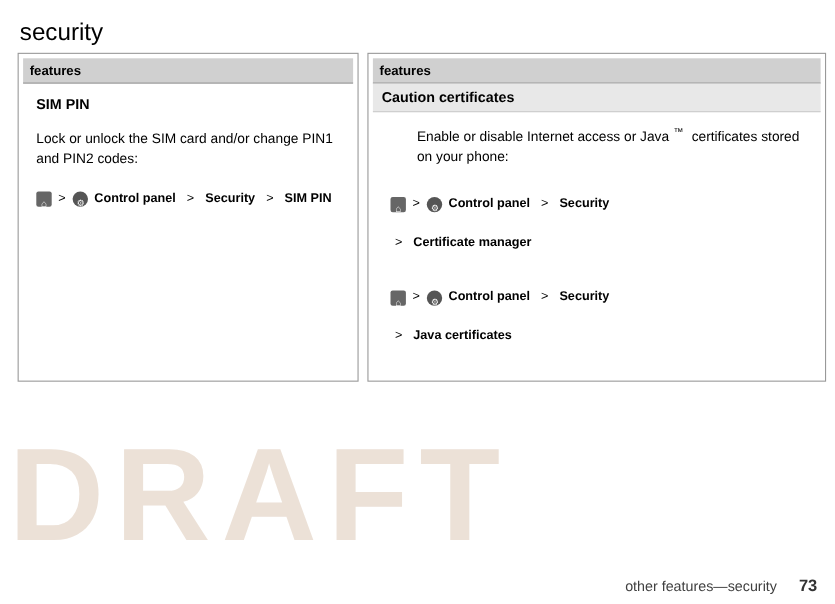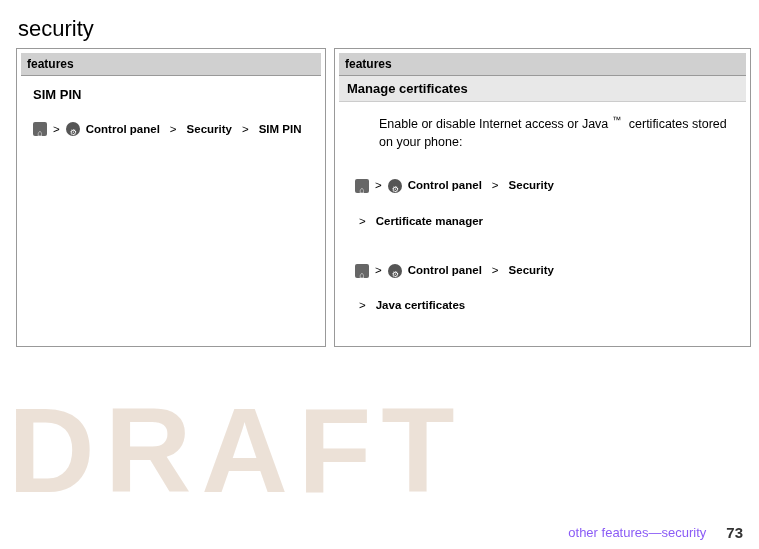--- a/index.html
+++ b/index.html
@@ -193,21 +193,21 @@
       font-size: 12px;
       color: #333;
     }
 
     .footer-left {
       flex: 1;
     }
 
     .footer-right {
       font-size: 13px;
-      color: #8b5cf6;
+      color: #404040;
     }
 
     .page-number {
       font-size: 15px;
       font-weight: bold;
       margin-left: 12px;
     }
 
     .tm-super {
       font-size: 9px;
@@ -220,37 +220,38 @@
 <div class="page-title">security</div>
 
 <div class="content-area">
 
   <div class="left-table">
     <div class="table-header">features</div>
     <div class="table-body">
       <div class="section-title">SIM PIN</div>
 
 
+      <div class="lock-text">Lock or unlock the SIM card and/or change PIN1 and PIN2 codes:</div>
 
       <div class="nav-path">
         <span class="home-icon">⌂</span>
         <span> &gt; </span>
         <span class="gear-icon">⚙</span>
         <span class="nav-bold">Control panel</span>
         <span> &gt; </span>
         <span class="nav-bold">Security</span>
         <span> &gt; </span>
         <span class="nav-bold">SIM PIN</span>
       </div>
     </div>
   </div>
 
   <div class="right-table">
     <div class="table-header">features</div>
-    <div class="section-title-row">Manage certificates</div>
+    <div class="section-title-row">Caution certificates</div>
     <div class="table-body">
 
       <div class="manage-intro">
         Enable or disable Internet access or Java<span class="tm-super">™</span> certificates stored on your phone:
       </div>
 
       <div class="nav-block">
         <div class="nav-path">
           <span class="home-icon">⌂</span>
           <span> &gt; </span>

